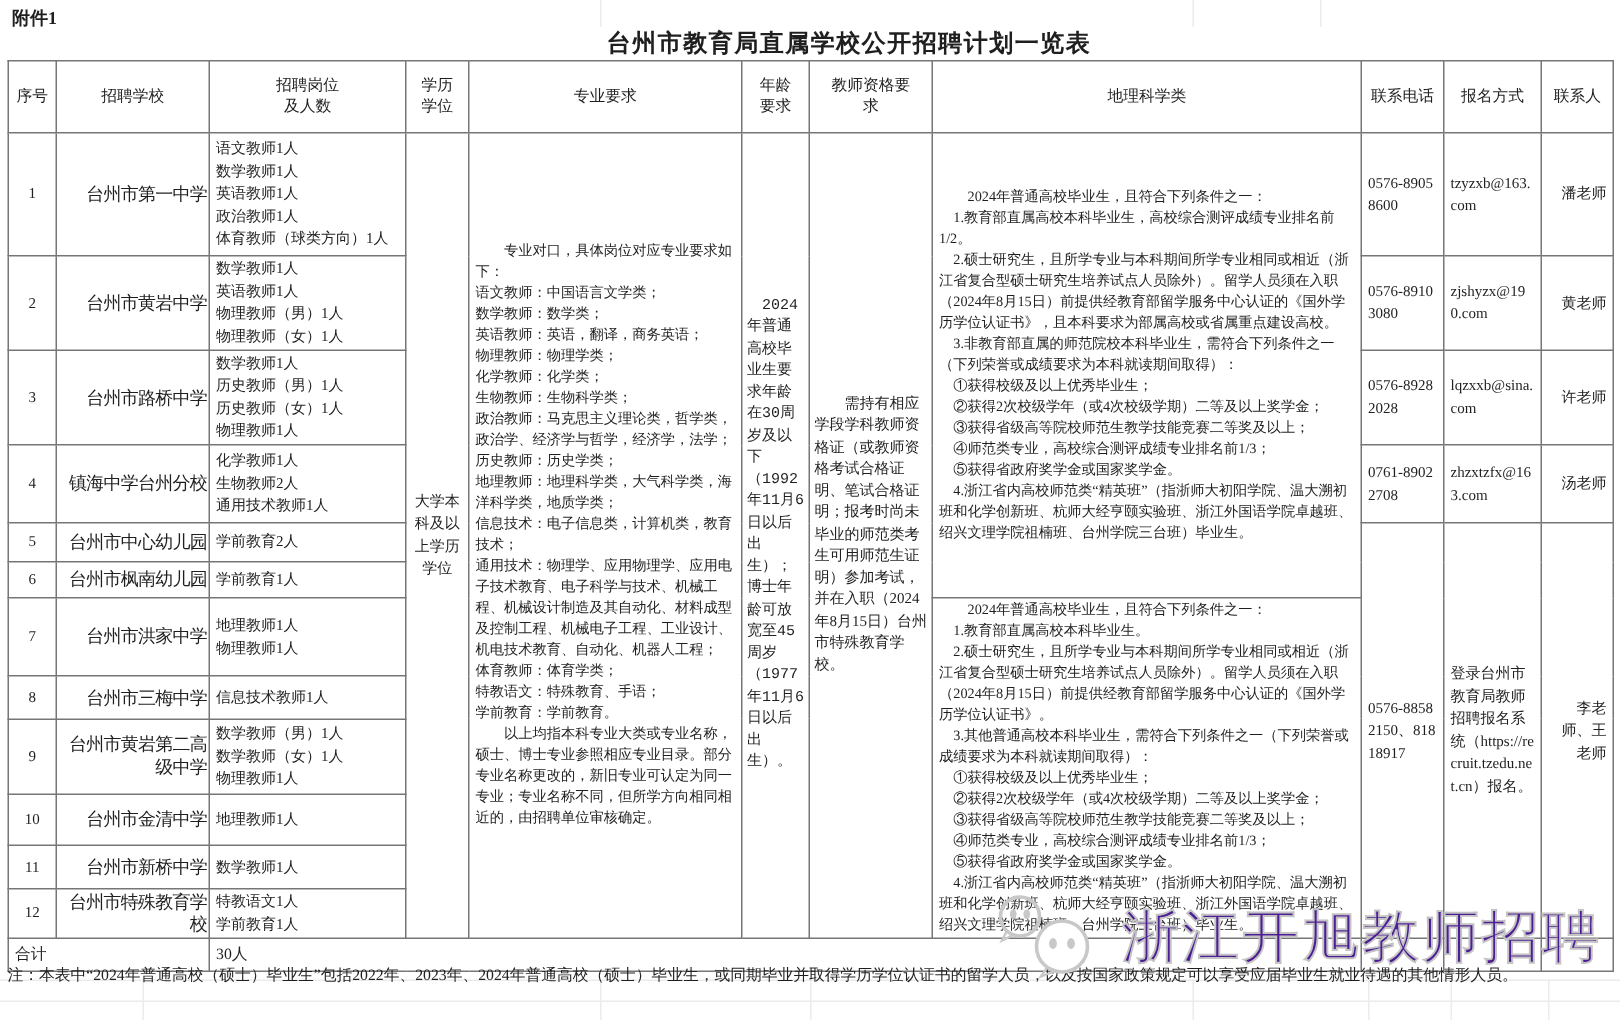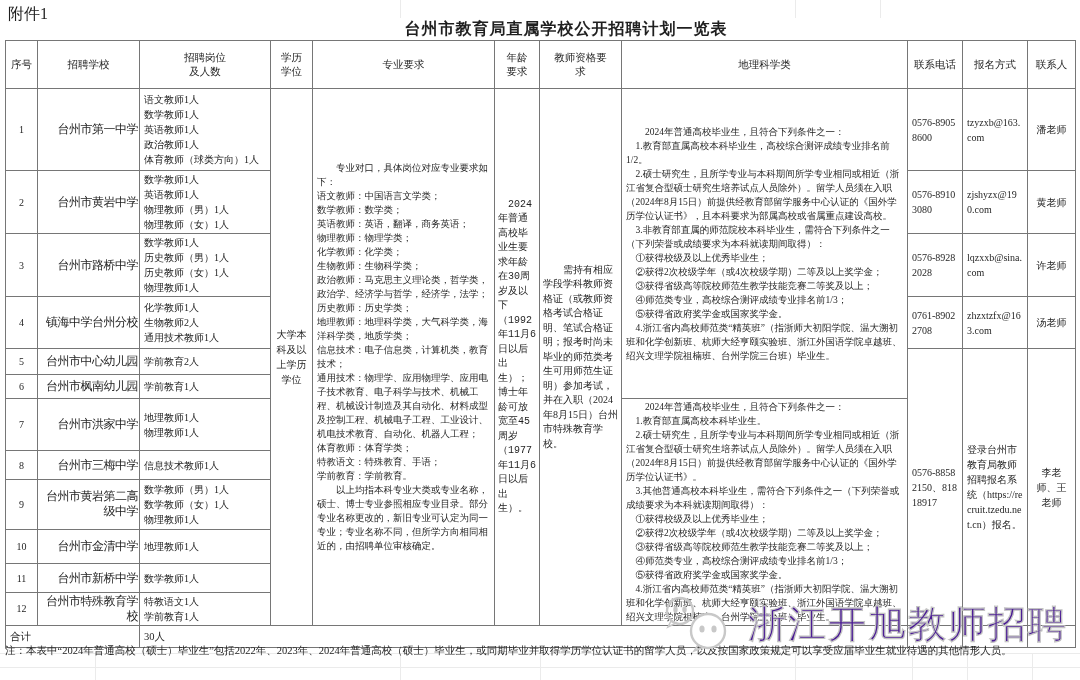--- a/index.html
+++ b/index.html
@@ -1,39 +1,39 @@
 <!DOCTYPE html>
 <html><head>
 <meta charset="utf-8">
 <style>
   html,body{margin:0;padding:0;}
   body{
     width:1080px;height:680px;position:relative;overflow:hidden;
     background:#ffffff;color:#1f1f1f;
     font-family:"Liberation Serif","DejaVu Serif",serif;
   }
-  .attachment{position:absolute;left:8px;top:4px;font-size:16px;font-weight:400;z-index:3;}
+  .attachment{position:absolute;left:8px;top:4px;font-size:12px;font-weight:700;z-index:3;}
   .page-title{position:absolute;left:0;top:19px;width:100%;text-align:center;
     font-size:16px;font-weight:bold;letter-spacing:1px;z-index:3;margin-left:26px;}
 
   table.main{position:absolute;left:5px;top:40px;width:1070px;
     border-collapse:collapse;table-layout:fixed;z-index:2;background:transparent;}
   th,td{border:1px solid #767676;vertical-align:middle;font-weight:normal;}
   th{font-size:10.5px;line-height:14px;text-align:center;white-space:pre-line;padding:1px 2px;}
   td{font-size:10px;line-height:15px;padding:1px 4px;}
   .center{text-align:center;}
   .prewrap{white-space:pre-line;text-align:left;}
   .school{font-size:12px;letter-spacing:-0.5px;text-align:right;padding:0 1px;}
   .degree-cell{text-align:center;font-size:10px;line-height:15px;padding:1px 2px;}
   .major-cell{font-size:9.5px;line-height:14px;padding:1px 4px;margin-top:29px;}
   .age-cell{font-size:10px;line-height:14.5px;padding:1px 3px;font-family:Liberation Mono, monospace;}
   .cert-cell{font-size:10px;line-height:14.5px;padding:1px 3px;}
   .other-cell{font-size:9.5px;line-height:14px;padding:1px 4px;}
   .break{word-break:break-all;}
-  .contact-cell{font-size:10px;text-align:center;margin-top:31px;}
+  .contact-cell{font-size:10px;text-align:right;margin-top:31px;}
   tr.hhead{height:48px;} tr.r1{height:82px;} tr.r2{height:62px;} tr.r3{height:60px;}
   tr.r4{height:52px;} tr.r5{height:26px;} tr.r6{height:24px;} tr.r7{height:52px;}
   tr.r8{height:28px;} tr.r9{height:50px;} tr.r10{height:34px;} tr.r11{height:28px;}
   tr.r12{height:32px;} tr.rtotal{height:22px;}
   .total-label{text-align:left;font-size:10.5px;}
   .total-value{text-align:left;font-size:10.5px;}
 
   .note{position:absolute;left:5px;top:644px;width:1068px;font-size:10.5px;
     line-height:14px;z-index:2;}
 

